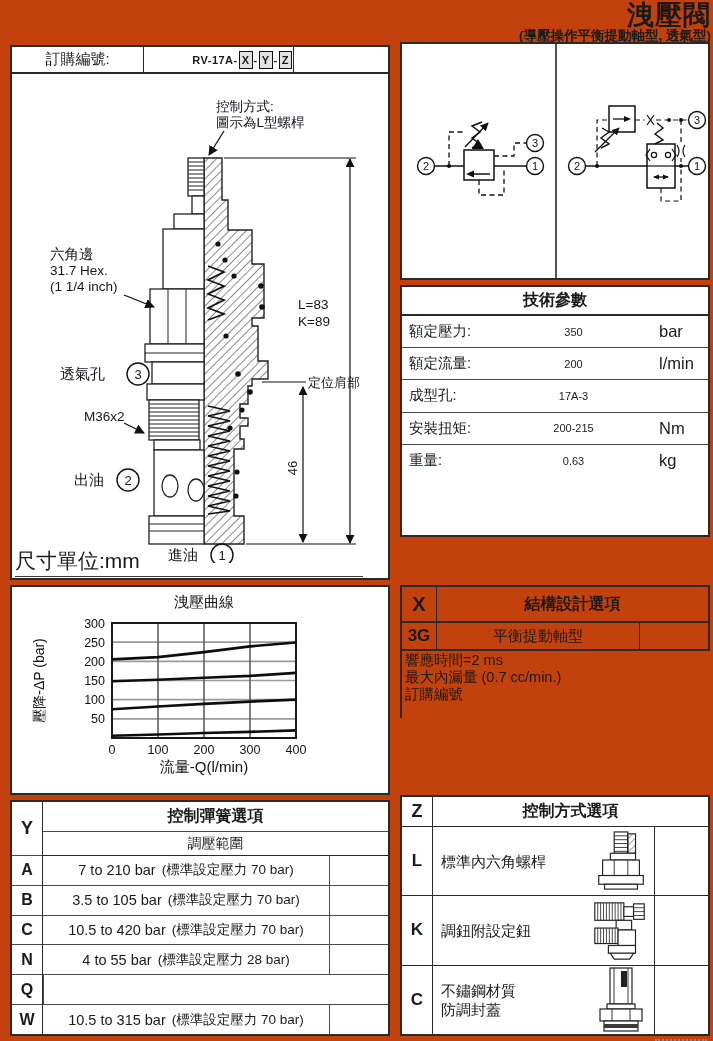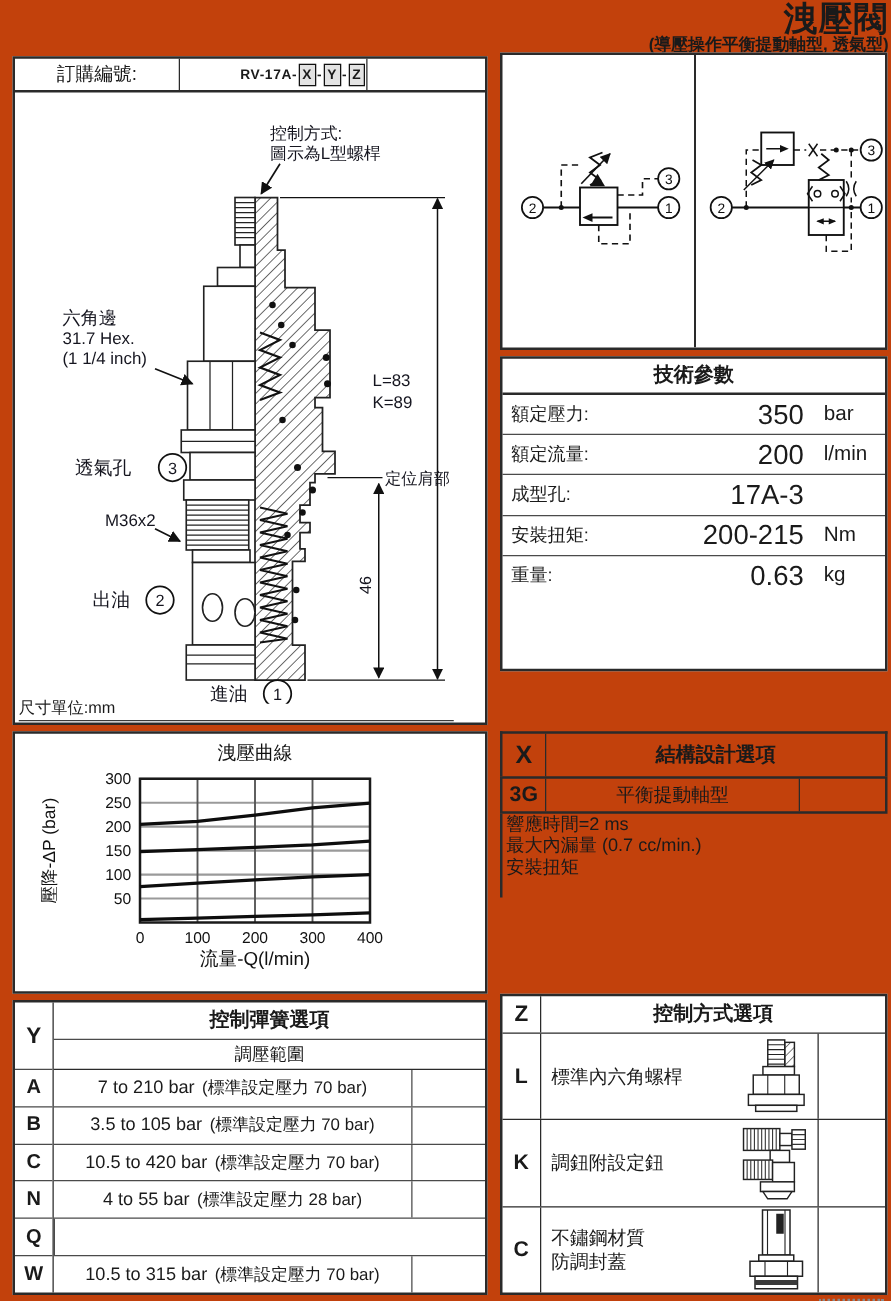--- a/index.html
+++ b/index.html
@@ -13,32 +13,32 @@
   .hdr .t1{font-size:27px;font-weight:bold;letter-spacing:1px;line-height:28px;}
   .hdr .t2{font-size:13.5px;font-weight:bold;line-height:14px;}
 
   
   .leftbox{left:10px;top:45px;width:380px;height:535px;}
   .orderrow{display:flex;height:27px;border-bottom:2px solid #2a2a2a;box-sizing:border-box;}
   .orderrow .c1{width:132px;border-right:1.5px solid #2a2a2a;display:flex;align-items:center;justify-content:center;font-size:15px;box-sizing:border-box;}
   .orderrow .c2{width:150px;border-right:1.5px solid #2a2a2a;display:flex;align-items:center;justify-content:flex-end;font-size:11px;font-weight:bold;box-sizing:border-box;letter-spacing:.5px;}
   .orderrow .c3{flex:1;}
   .codebox{display:inline-block;border:1.5px solid #111;background:#e3e3e3;padding:0 2px;margin:0 1px;line-height:16px;}
-  .unitnote{left:3px;bottom:1px;width:348px;font-size:13px;border-bottom:1.5px solid #3a3a3a;padding-bottom:1px;}
+  .unitnote{left:3px;bottom:1px;width:348px;font-size:21px;border-bottom:1.5px solid #3a3a3a;padding-bottom:1px;}
 
   
   .schbox{left:400px;top:42px;width:310px;height:238px;}
 
   
   .specbox{left:400px;top:285px;width:310px;height:252px;}
   .spectitle{height:29px;display:flex;align-items:center;justify-content:center;font-weight:bold;font-size:16px;border-bottom:2px solid #2a2a2a;box-sizing:border-box;}
   .specrow{display:flex;height:32.2px;align-items:center;border-bottom:1.2px solid #4a4a4a;box-sizing:border-box;}
   .specrow:last-child{border-bottom:none;}
   .specrow .lab{width:95px;padding-left:7px;font-size:14.5px;}
-  .specrow .val{flex:1;text-align:right;font-size:22px;}
+  .specrow .val{flex:1;text-align:center;font-size:11px;}
   .specrow .unit{width:65px;font-size:16.5px;text-align:left;padding-left:16px;box-sizing:border-box;}
 
   
   .chartbox{left:10px;top:585px;width:380px;height:210px;}
 
   
   .xbox{left:400px;top:585px;width:310px;}
   .xhead{display:flex;height:36px;border:2px solid #2a2a2a;border-bottom:none;box-sizing:border-box;}
   .xhead .code{width:35px;border-right:1.5px solid #2a2a2a;display:flex;align-items:center;justify-content:center;font-size:20px;font-weight:bold;box-sizing:border-box;}
   .xhead .ttl{flex:1;display:flex;align-items:center;justify-content:center;font-size:16px;font-weight:bold;}
@@ -356,21 +356,21 @@
       <div class="ttl">結構設計選項</div>
     </div>
     <div class="xrow">
       <div class="code">3G</div>
       <div class="lbl">平衡提動軸型</div>
       <div class="blank"></div>
     </div>
     <div class="xnotes">
       <div>響應時間=2 ms</div>
       <div>最大內漏量 (0.7 cc/min.)</div>
-      <div>安裝扭矩</div>
+      <div>訂購編號</div>
     </div>
   </div>
 
   <div class="abs box ybox">
     <div class="codecol">
       <div class="yhead">Y</div>
       <div class="cell">A</div>
       <div class="cell">B</div>
       <div class="cell">C</div>
       <div class="cell">N</div>

